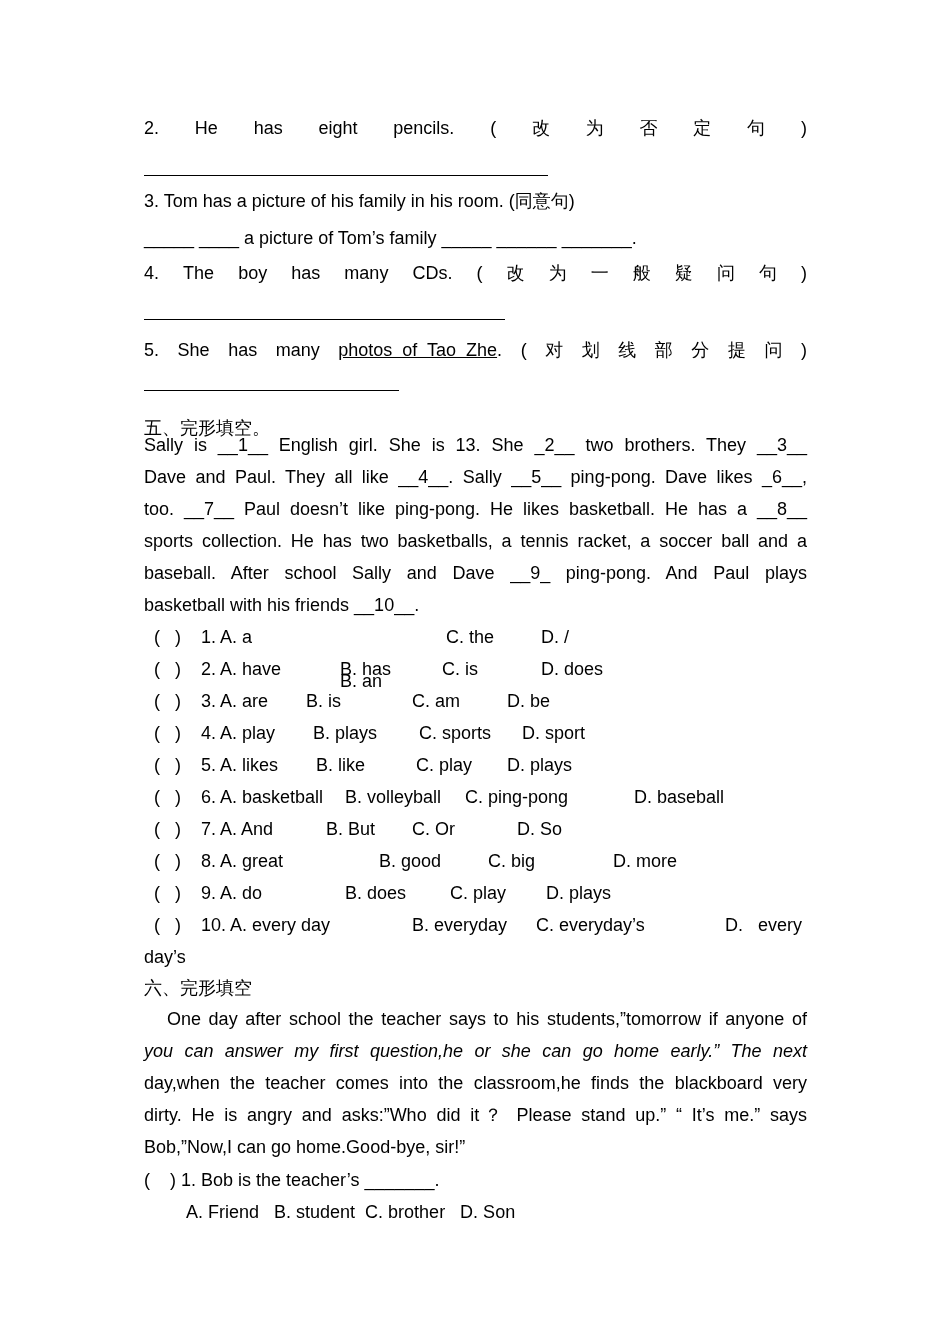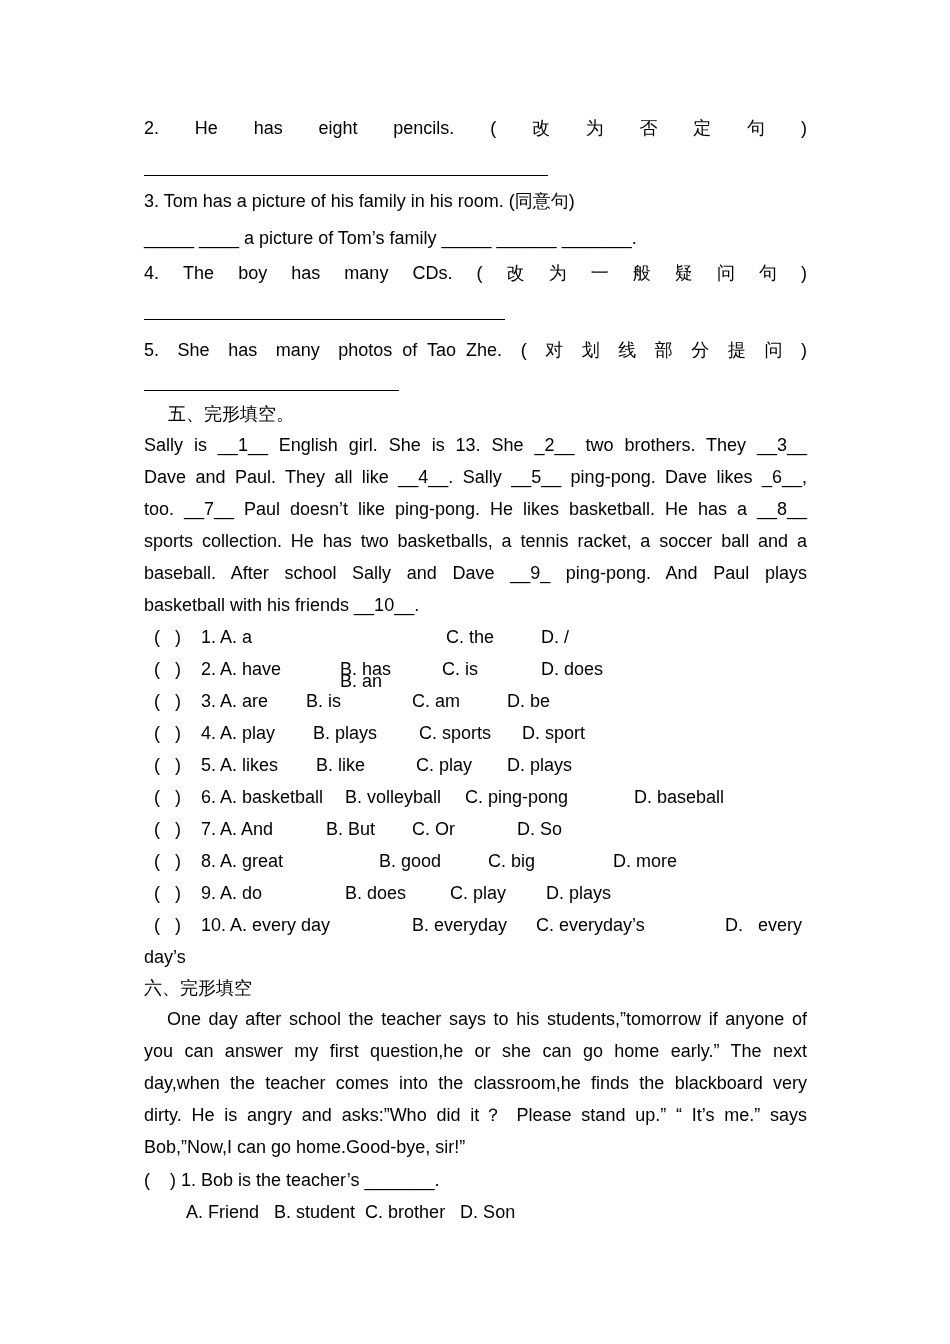--- a/index.html
+++ b/index.html
@@ -2,21 +2,21 @@
 <html><head>
 <meta charset="utf-8">
 <style>
   html, body { margin: 0; padding: 0; background: #ffffff; }
   body { width: 950px; height: 1344px; position: relative; overflow: hidden;
          font-family: "Liberation Sans", "DejaVu Sans", sans-serif; color: #000; }
   .page { position: absolute; left: 0; top: 0; width: 950px; height: 1344px; }
   .line { position: absolute; left: 144px; width: 663px; font-size: 18px; line-height: 22px; white-space: nowrap; }
   .justify-spread { display: flex; justify-content: space-between; }
   .blank-line { position: absolute; left: 144px; height: 0; border-bottom: 1px solid #000; }
-  .ul { }
+  .ul { text-decoration: underline; }
   .opt { position: absolute; font-size: 18px; line-height: 22px; white-space: nowrap; }
   .para { position: absolute; left: 144px; width: 663px; font-size: 18px; line-height: 32px; text-align: justify; text-align-last: justify; }
   .para-last { text-align-last: left; }
   .heading { position: absolute; left: 144px; font-size: 18px; line-height: 22px; }
 </style>
 </head>
 <body>
 
 <div class="page">
 
@@ -69,21 +69,21 @@
     <span>划</span>
     <span>线</span>
     <span>部</span>
     <span>分</span>
     <span>提</span>
     <span>问</span>
     <span>)</span>
   </div>
   <div class="blank-line" style="top:390px; width:255px;"></div>
 
-  <div class="heading" style="top:403px;margin-left:24px;">五、完形填空。</div>
+  <div class="heading" style="top:417px;">五、完形填空。</div>
 
   <div class="para" style="top:429px;">Sally is __1__ English girl. She is 13. She _2__ two brothers. They __3__</div>
   <div class="para" style="top:461px;">Dave and Paul. They all like __4__. Sally   __5__ ping-pong. Dave likes _6__,</div>
   <div class="para" style="top:493px;">too.   __7__ Paul doesn’t like ping-pong. He likes basketball. He has a __8__</div>
   <div class="para" style="top:525px;">sports collection. He has two basketballs, a tennis racket, a soccer ball and a</div>
   <div class="para" style="top:557px;">baseball. After school Sally and Dave __9_ ping-pong. And Paul plays</div>
   <div class="para para-last" style="top:589px;">basketball with  his  friends __10__.</div>
 
   <div>
     <span class="opt" style="top:626px; left:154px; white-space:pre;">(   )</span>
@@ -153,21 +153,21 @@
     <span class="opt" style="top:914px; left:201px;">10. A. every day</span>
     <span class="opt" style="top:914px; left:412px;">B. everyday</span>
     <span class="opt" style="top:914px; left:536px;">C. everyday’s</span>
     <span class="opt" style="top:914px; left:725px; white-space:pre;">D.   every</span>
     <span class="opt" style="top:946px; left:144px;">day’s</span>
   </div>
 
   <div class="heading" style="top:977px;">六、完形填空</div>
 
   <div class="para" style="top:1003px; white-space:pre;">   One day after school the teacher says to his students,”tomorrow if anyone of</div>
-  <div class="para" style="top:1035px;">you can answer my first question,he or she can go home early.” The next</div>
+  <div class="para" style="top:1035px;font-style:italic;">you can answer my first question,he or she can go home early.” The next</div>
   <div class="para" style="top:1067px;">day,when the teacher comes into the classroom,he finds the blackboard very</div>
   <div class="para" style="top:1099px;">dirty. He is angry and asks:”Who did it？ Please stand up.” “ It’s me.” says</div>
   <div class="para para-last" style="top:1131px;">Bob,”Now,I can go home.Good-bye, sir!”</div>
 
   <div class="opt" style="top:1169px; left:144px; white-space:pre;">(    ) 1. Bob is the teacher’s _______.</div>
   <div class="opt" style="top:1201px; left:186px; white-space:pre;">A. Friend   B. student  C. brother   D. Son</div>
 
 </div>
 
 </body></html>

